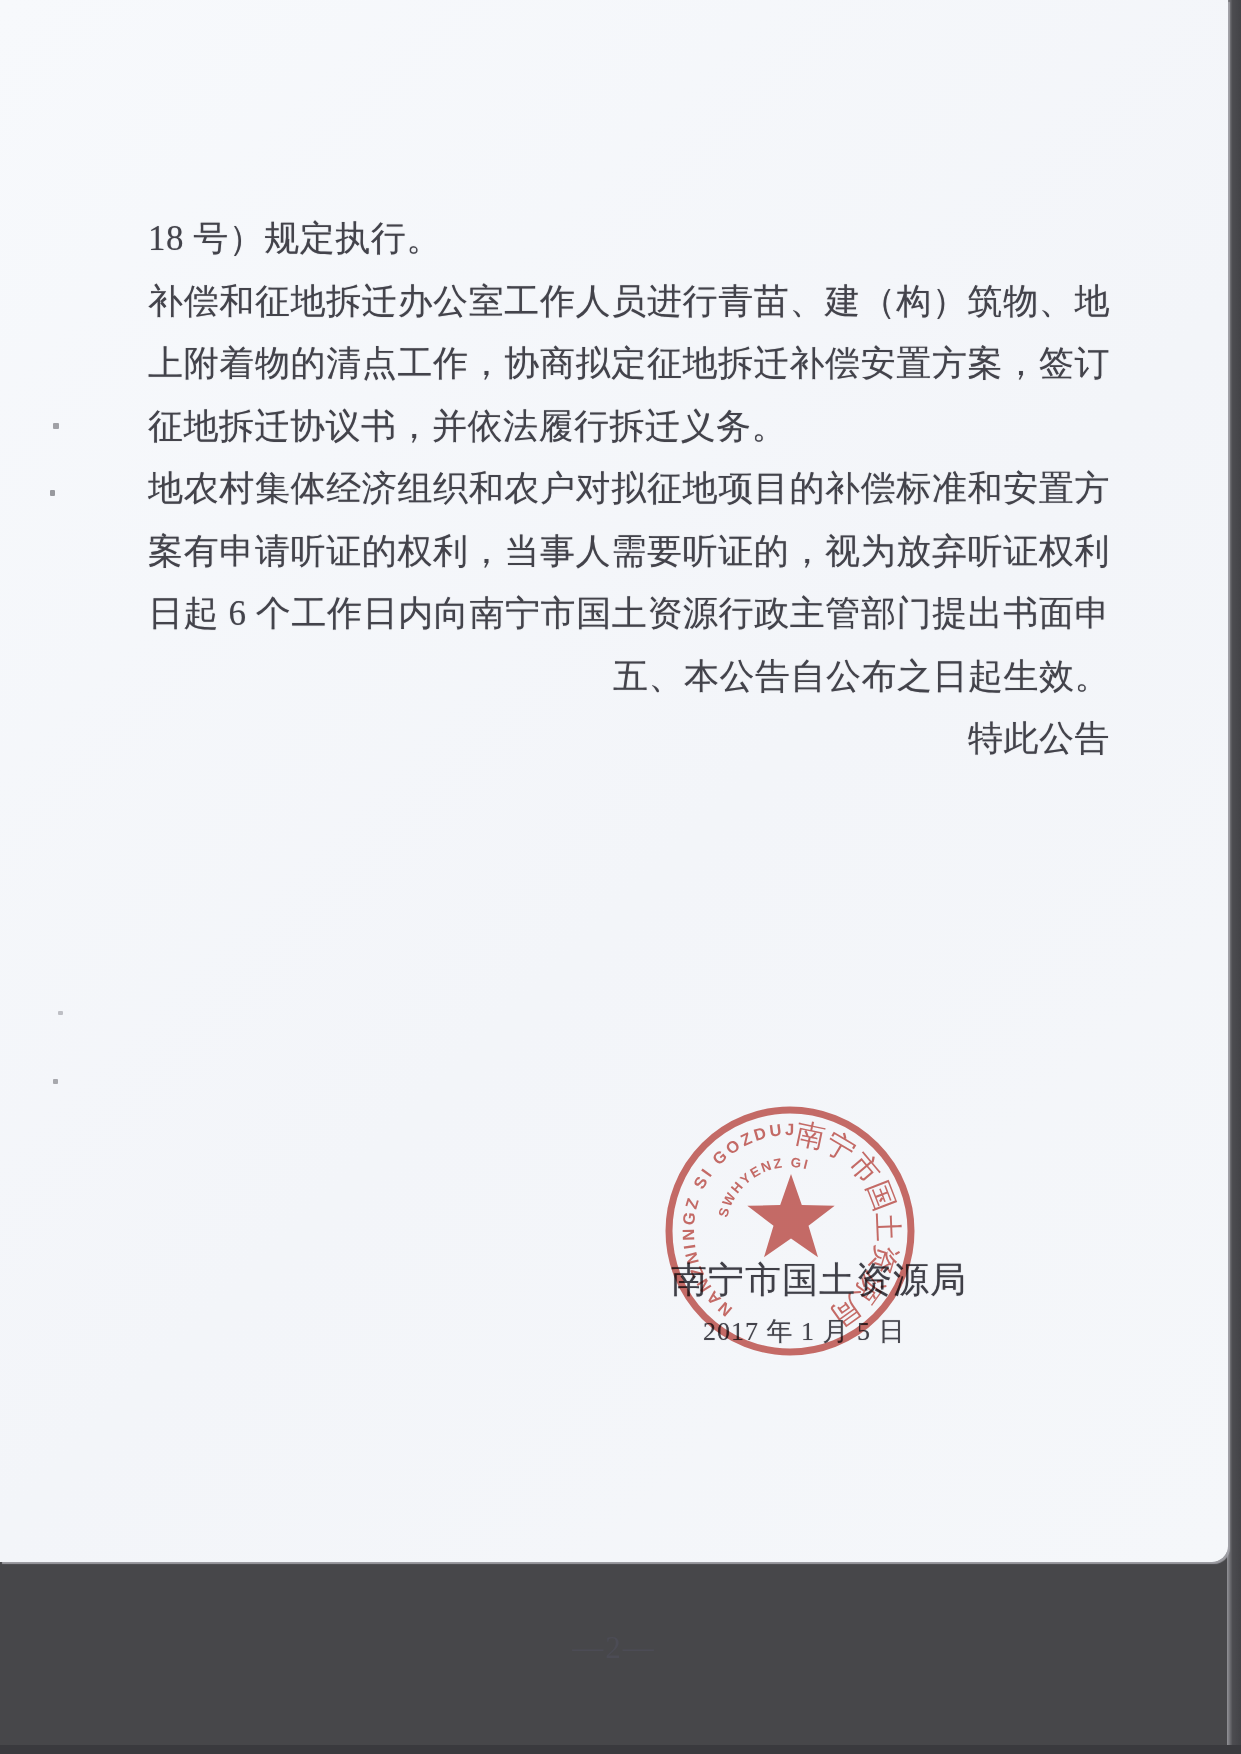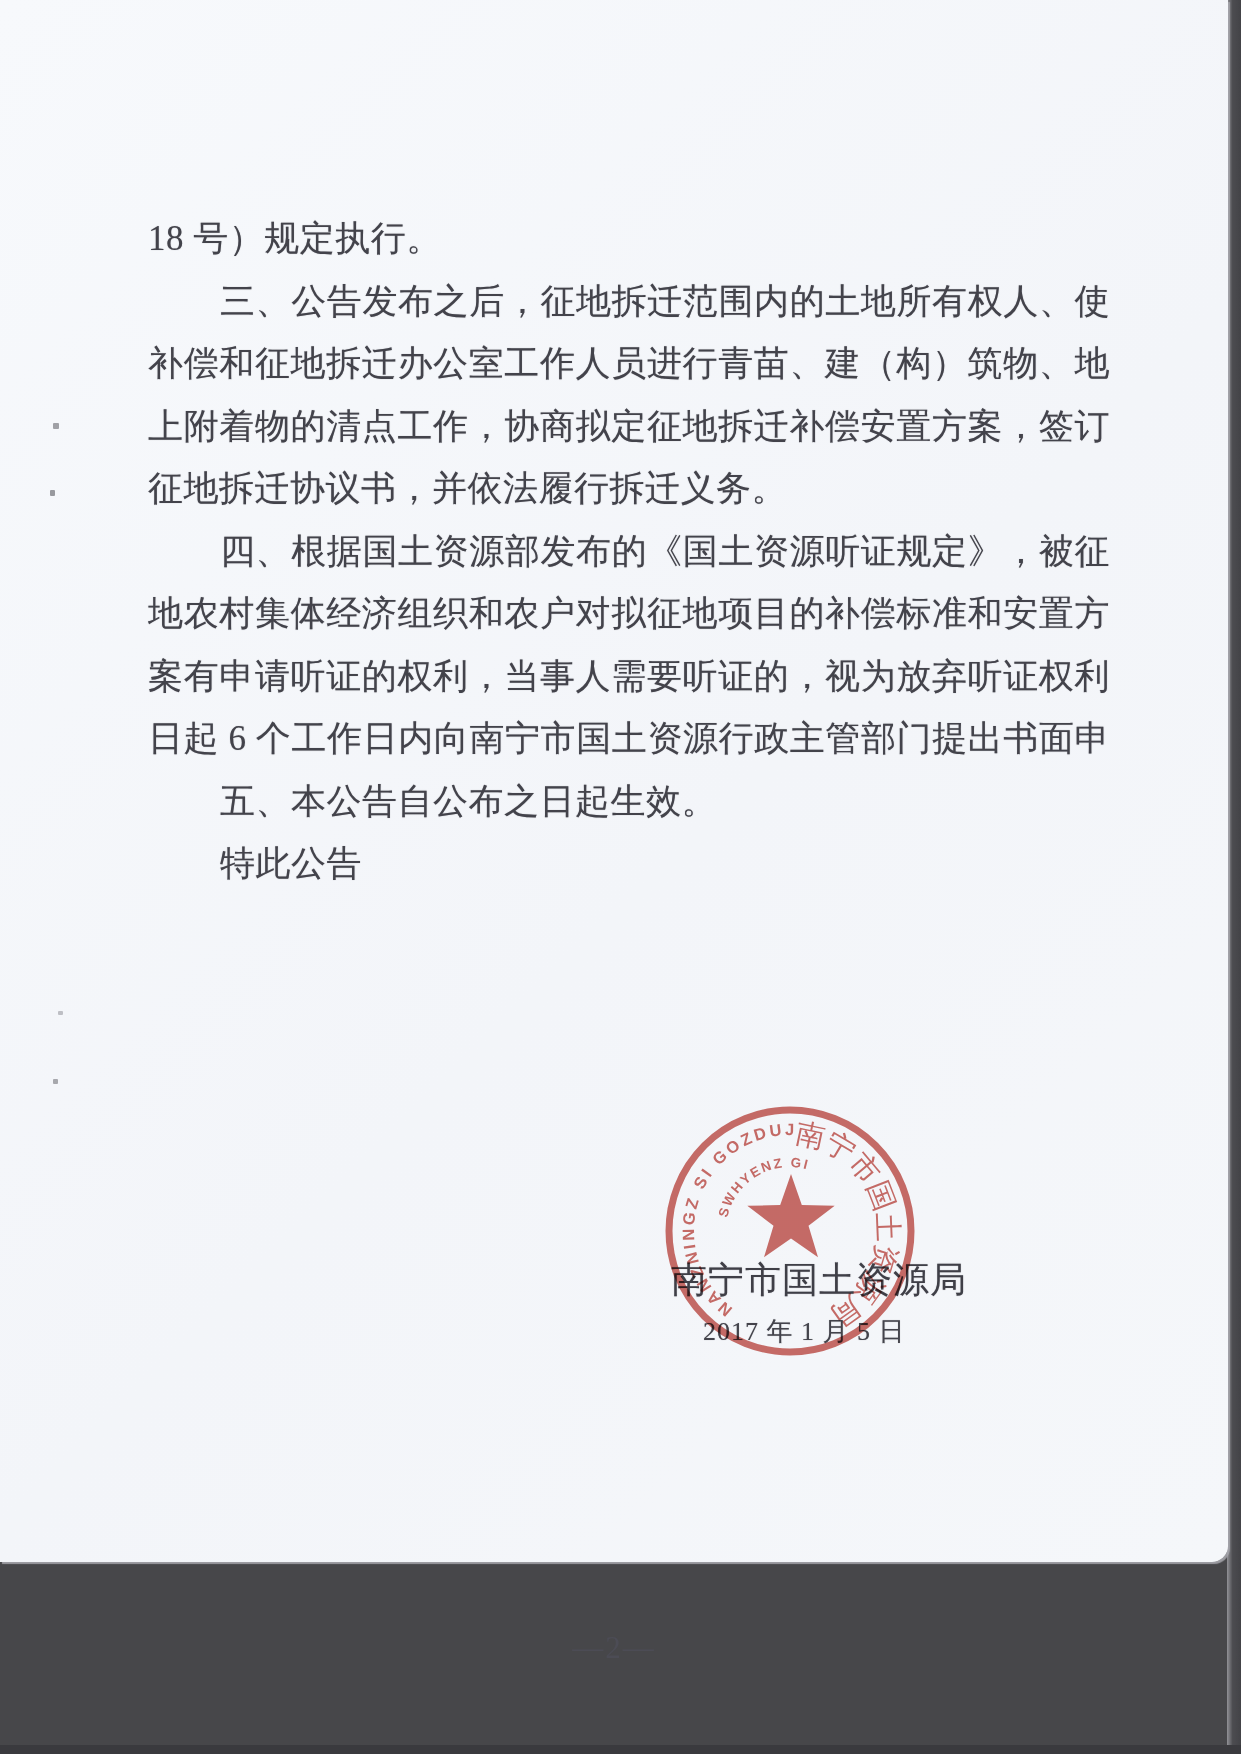--- a/index.html
+++ b/index.html
@@ -27,21 +27,21 @@
   }
   .text-block {
     position:absolute; left:148px; top:208px; width:962px;
     font-size:35px; line-height:62.5px;
     color:#43434b;
     text-shadow:0 0 1px rgba(70,70,80,0.45);
     letter-spacing:0.5px;
   }
   .line { height:62.5px; white-space:nowrap; }
   .line.jst { white-space:normal; text-align:justify; text-align-last:justify; }
-  .line.ind { padding-left:72px; }
+  .line.ind { padding-left:72px;text-align:right; }
   .sig-org {
     position:absolute; left:671px; top:1256px;
     font-size:36px; color:#3f3f47; letter-spacing:1px;
     text-shadow:0 0 1px rgba(70,70,80,0.45);
     white-space:nowrap;
   }
   .sig-date {
     position:absolute; left:703px; top:1314px;
     font-size:26px; color:#43434b; letter-spacing:1px;
     text-shadow:0 0 1px rgba(70,70,80,0.45);
@@ -73,25 +73,23 @@
 <div class="edge-bottom"></div>
 
 <div class="paper">
   <div class="speck s1"></div>
   <div class="speck s2"></div>
   <div class="speck s3"></div>
   <div class="speck s4"></div>
 
   <div class="text-block">
     <div class="line">18 号）规定执行。</div>
-    <div class="line ind jst">三、公告发布之后，征地拆迁范围内的土地所有权人、使</div>
     <div class="line jst">补偿和征地拆迁办公室工作人员进行青苗、建（构）筑物、地</div>
     <div class="line jst">上附着物的清点工作，协商拟定征地拆迁补偿安置方案，签订</div>
     <div class="line">征地拆迁协议书，并依法履行拆迁义务。</div>
-    <div class="line ind jst">四、根据国土资源部发布的《国土资源听证规定》，被征</div>
     <div class="line jst">地农村集体经济组织和农户对拟征地项目的补偿标准和安置方</div>
     <div class="line jst">案有申请听证的权利，当事人需要听证的，视为放弃听证权利</div>
     <div class="line jst">日起 6 个工作日内向南宁市国土资源行政主管部门提出书面申</div>
     <div class="line ind">五、本公告自公布之日起生效。</div>
     <div class="line ind">特此公告</div>
   </div>
 
   <div class="sig-org">南宁市国土资源局</div>
   <div class="sig-date">2017 年 1 月 5 日</div>
   <div class="page-num">—2—</div>

